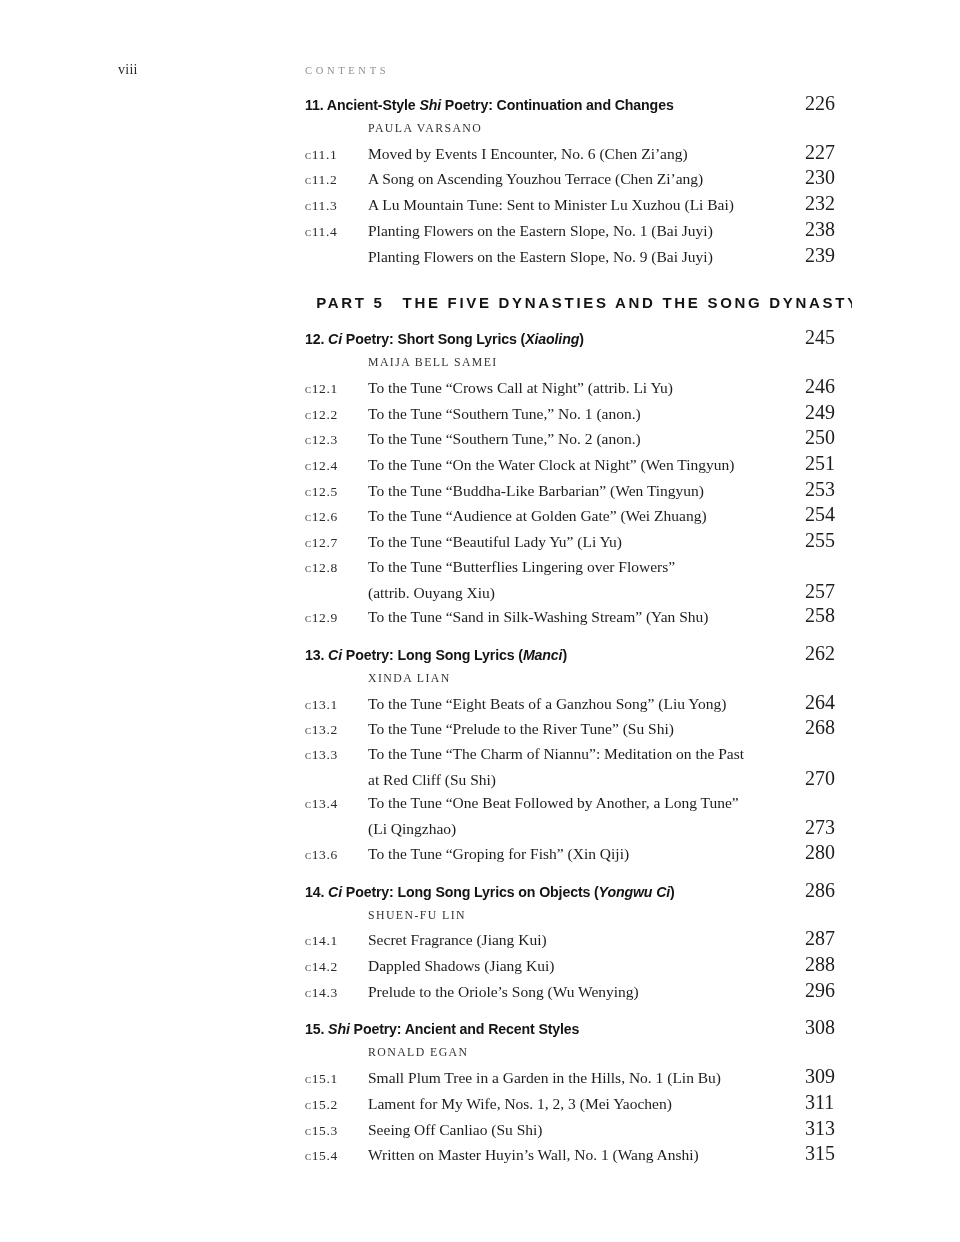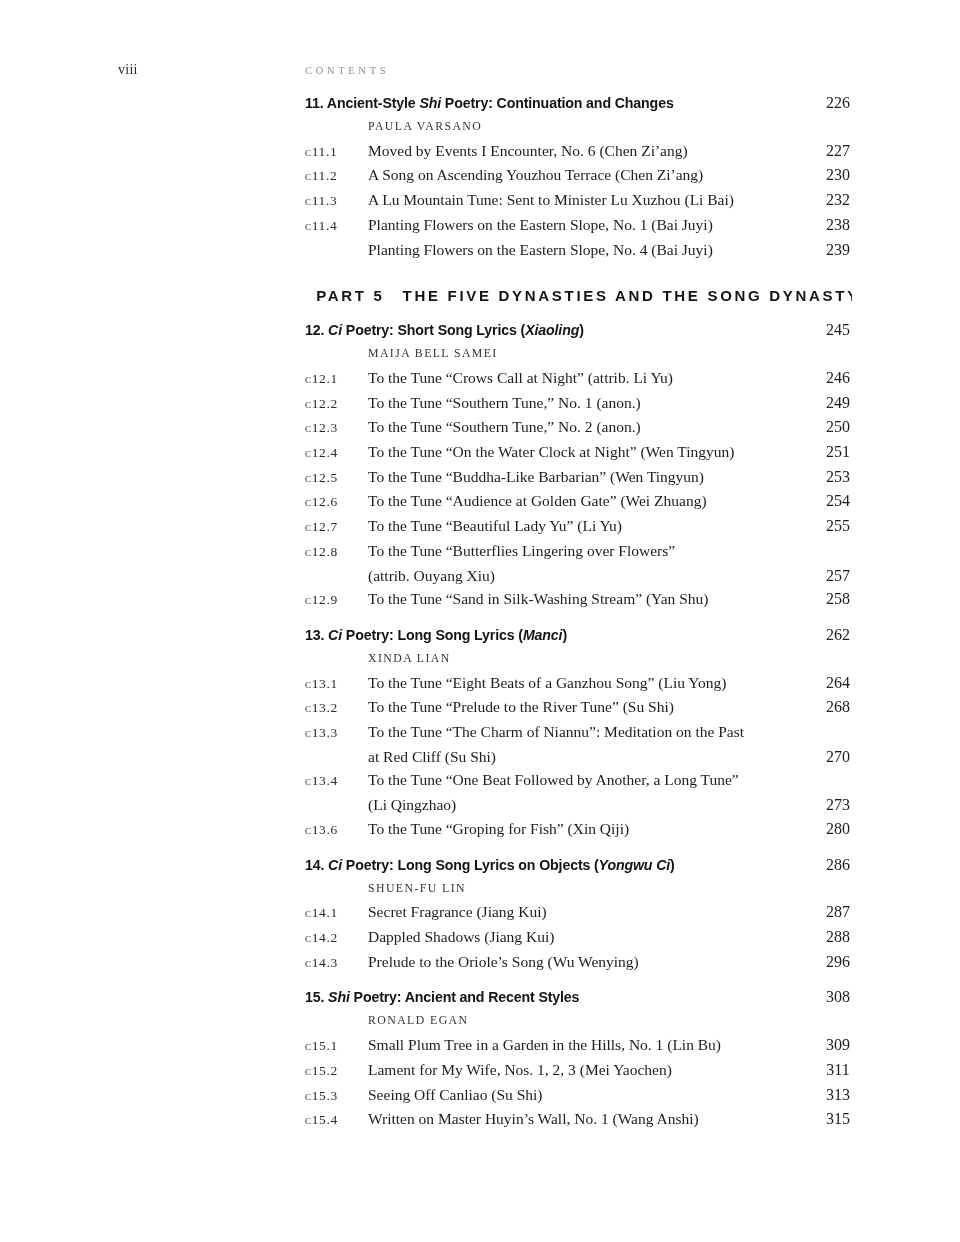--- a/index.html
+++ b/index.html
@@ -46,22 +46,22 @@
     font-family: "Liberation Sans", sans-serif;
     font-weight: bold;
     font-size: 14.2px;
     letter-spacing: -0.01em;
     color: #141414;
   }
   .chapter-title .it { font-style: italic; margin-top: 27px; }
   .pagenum {
     width: 66px;
     flex: none;
-    text-align: center;
-    font-size: 16px;
+    text-align: left;
+    font-size: 20px;
     font-family: "Liberation Serif", serif;
     font-weight: normal;
     color: #1d1d1b;
   }
   .author-row { line-height: 23.7px; text-align: right; }
   .author {
     margin-left: 63px;
     font-size: 11.8px;
     letter-spacing: 0.12em;
     color: #333333;
@@ -122,21 +122,21 @@
         <div class="entry-title">A Lu Mountain Tune: Sent to Minister Lu Xuzhou (Li Bai)</div>
         <div class="pagenum">232</div>
       </div>
       <div class="row entry-row">
         <div class="entry-label">C11.4</div>
         <div class="entry-title">Planting Flowers on the Eastern Slope, No. 1 (Bai Juyi)</div>
         <div class="pagenum">238</div>
       </div>
       <div class="row entry-row">
         <div class="entry-label"></div>
-        <div class="entry-title">Planting Flowers on the Eastern Slope, No. 4 (Bai Juyi)</div>
+        <div class="entry-title">Planting Flowers on the Eastern Slope, No. 9 (Bai Juyi)</div>
         <div class="pagenum">239</div>
       </div>
       <div class="part-row"><span class="part-label">PART 5</span><span class="part-title">THE FIVE DYNASTIES AND THE SONG DYNASTY</span></div>
       <div class="row chapter-row">
         <div class="chapter-title"><span>12. </span><span class="it">Ci</span><span> Poetry: Short Song Lyrics (</span><span class="it">Xiaoling</span><span>)</span></div>
         <div class="pagenum">245</div>
       </div>
       <div class="row author-row">
         <div class="author">MAIJA BELL SAMEI</div>
       </div>

